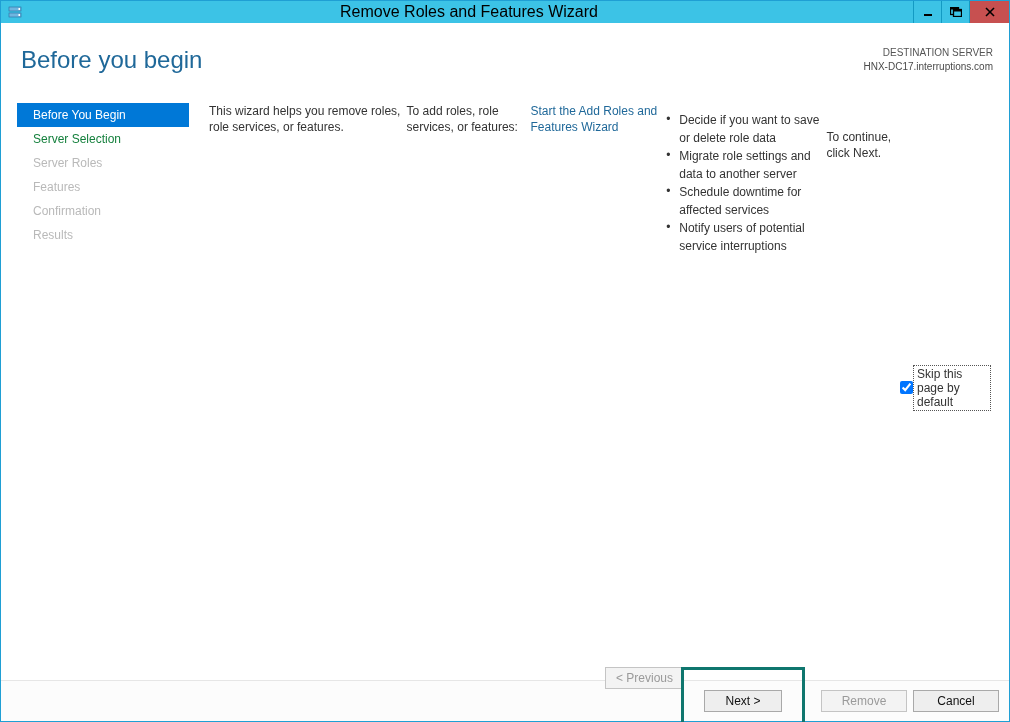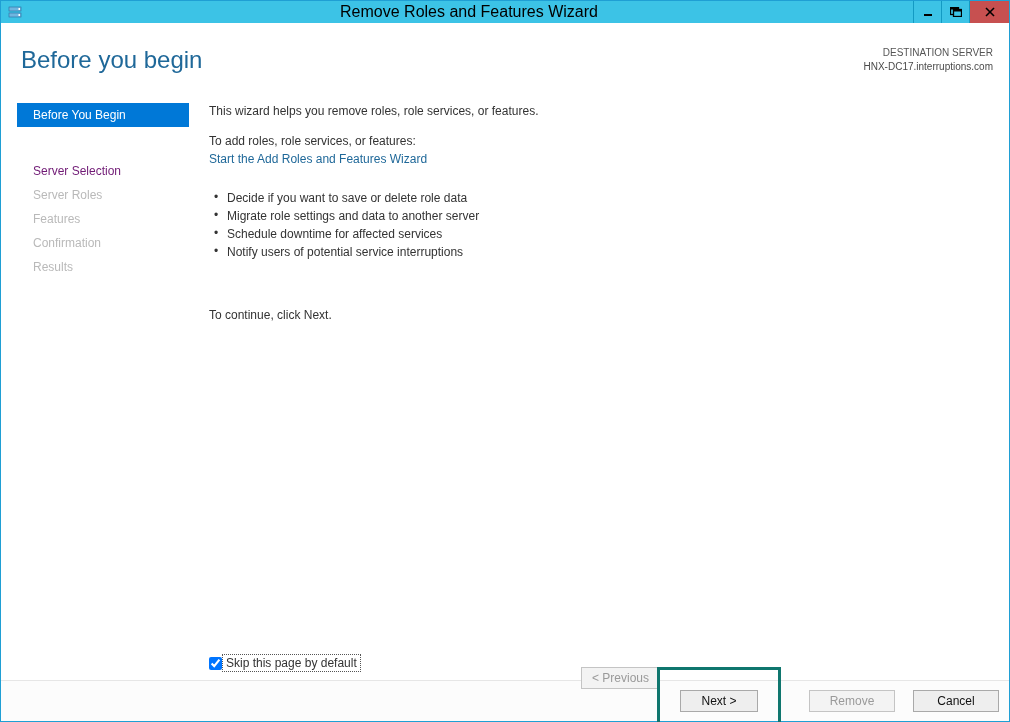--- a/index.html
+++ b/index.html
@@ -101,31 +101,30 @@
     font-size: 12px;
     padding-left: 16px;
     box-sizing: border-box;
     white-space: nowrap;
   }
   .nav-item.selected {
     background: #0078d7;
     color: #fff;
     margin-left: -0px;
   }
-  .nav-item.enabled { color: #701a75; margin-top: 32px; }
+  .nav-item.enabled { color: #15803d; }
   .nav-item.disabled { color: #b9b9b9; }
   
   .content {
     flex: 1;
     padding: 0 18px 0 20px;
     box-sizing: border-box;
     font-size: 12px;
     color: #333;
     display: flex;
-    flex-direction: column;
   }
   .content p { margin: 0 0 14px 0; line-height: 16px; }
   .content .intro2 { margin-bottom: 2px; }
   .link { color: #1f6899; cursor: pointer; }
   .bullets { margin: 8px 0 20px 0; padding-left: 8px; }
   .bullets li {
     list-style: none;
     position: relative;
     padding-left: 10px;
     line-height: 18px;
@@ -152,21 +151,21 @@
   }
   
   .footer {
     height: 40px;
     border-top: 1px solid #e6e6e6;
     background: #fcfcfc;
     display: flex;
     align-items: center;
     justify-content: flex-end;
     padding-right: 10px;
-    gap: 18px;
+    gap: 6px;
   }
   .btn {
     min-width: 86px;
     height: 22px;
     font-size: 12px;
     background: #eee;
     border: 1px solid #a9a9a9;
     color: #111;
     box-sizing: border-box;
     padding: 0 8px;

